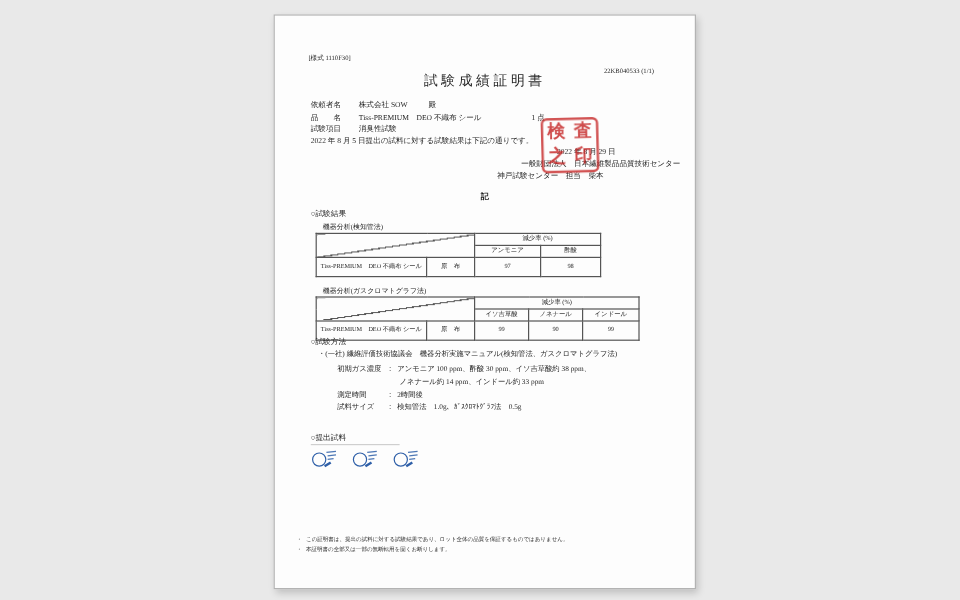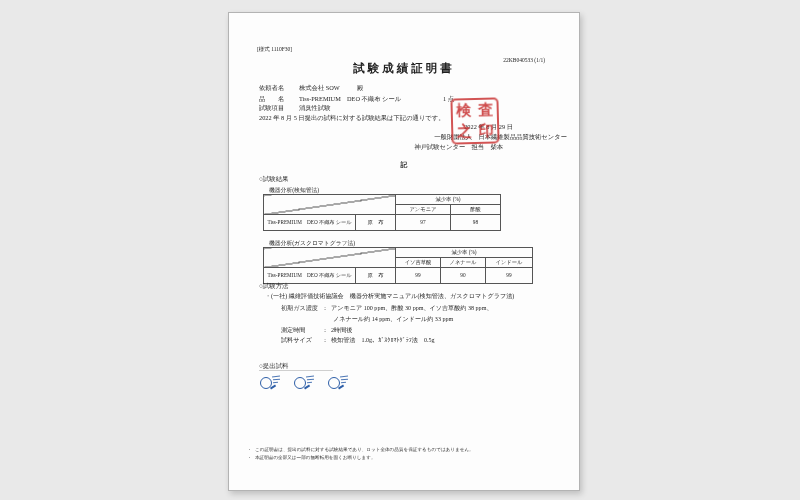--- a/index.html
+++ b/index.html
@@ -11,21 +11,21 @@
   #page{
     position:absolute;left:228px;top:12px;width:350px;height:477px;
     background:#fdfdfd;border:1px solid #b3b3b3;
     box-shadow:2px 3px 6px rgba(0,0,0,0.18);
   }
   .abs{position:absolute;white-space:nowrap;line-height:1.15;}
   .fs55{font-size:5.5px;}
   .fs6{font-size:6.3px;}
   .doc-title{
     left:0;right:0;top:49px;text-align:center;
-    font-size:11.5px;font-weight:bold;letter-spacing:3px;
+    font-size:11.5px;font-weight:normal;letter-spacing:3px;
   }
   .ki{left:0;right:0;top:148px;text-align:center;font-size:6.8px;font-weight:bold;}
   .section{font-size:6.4px;}
   .caption{font-size:5.8px;}
   table.res{
     border-collapse:collapse;table-layout:fixed;
     font-size:5.3px;color:#1f1f1f;background:#fdfdfd;
   }
   table.res td{
     border:1px solid #555;text-align:center;vertical-align:middle;

